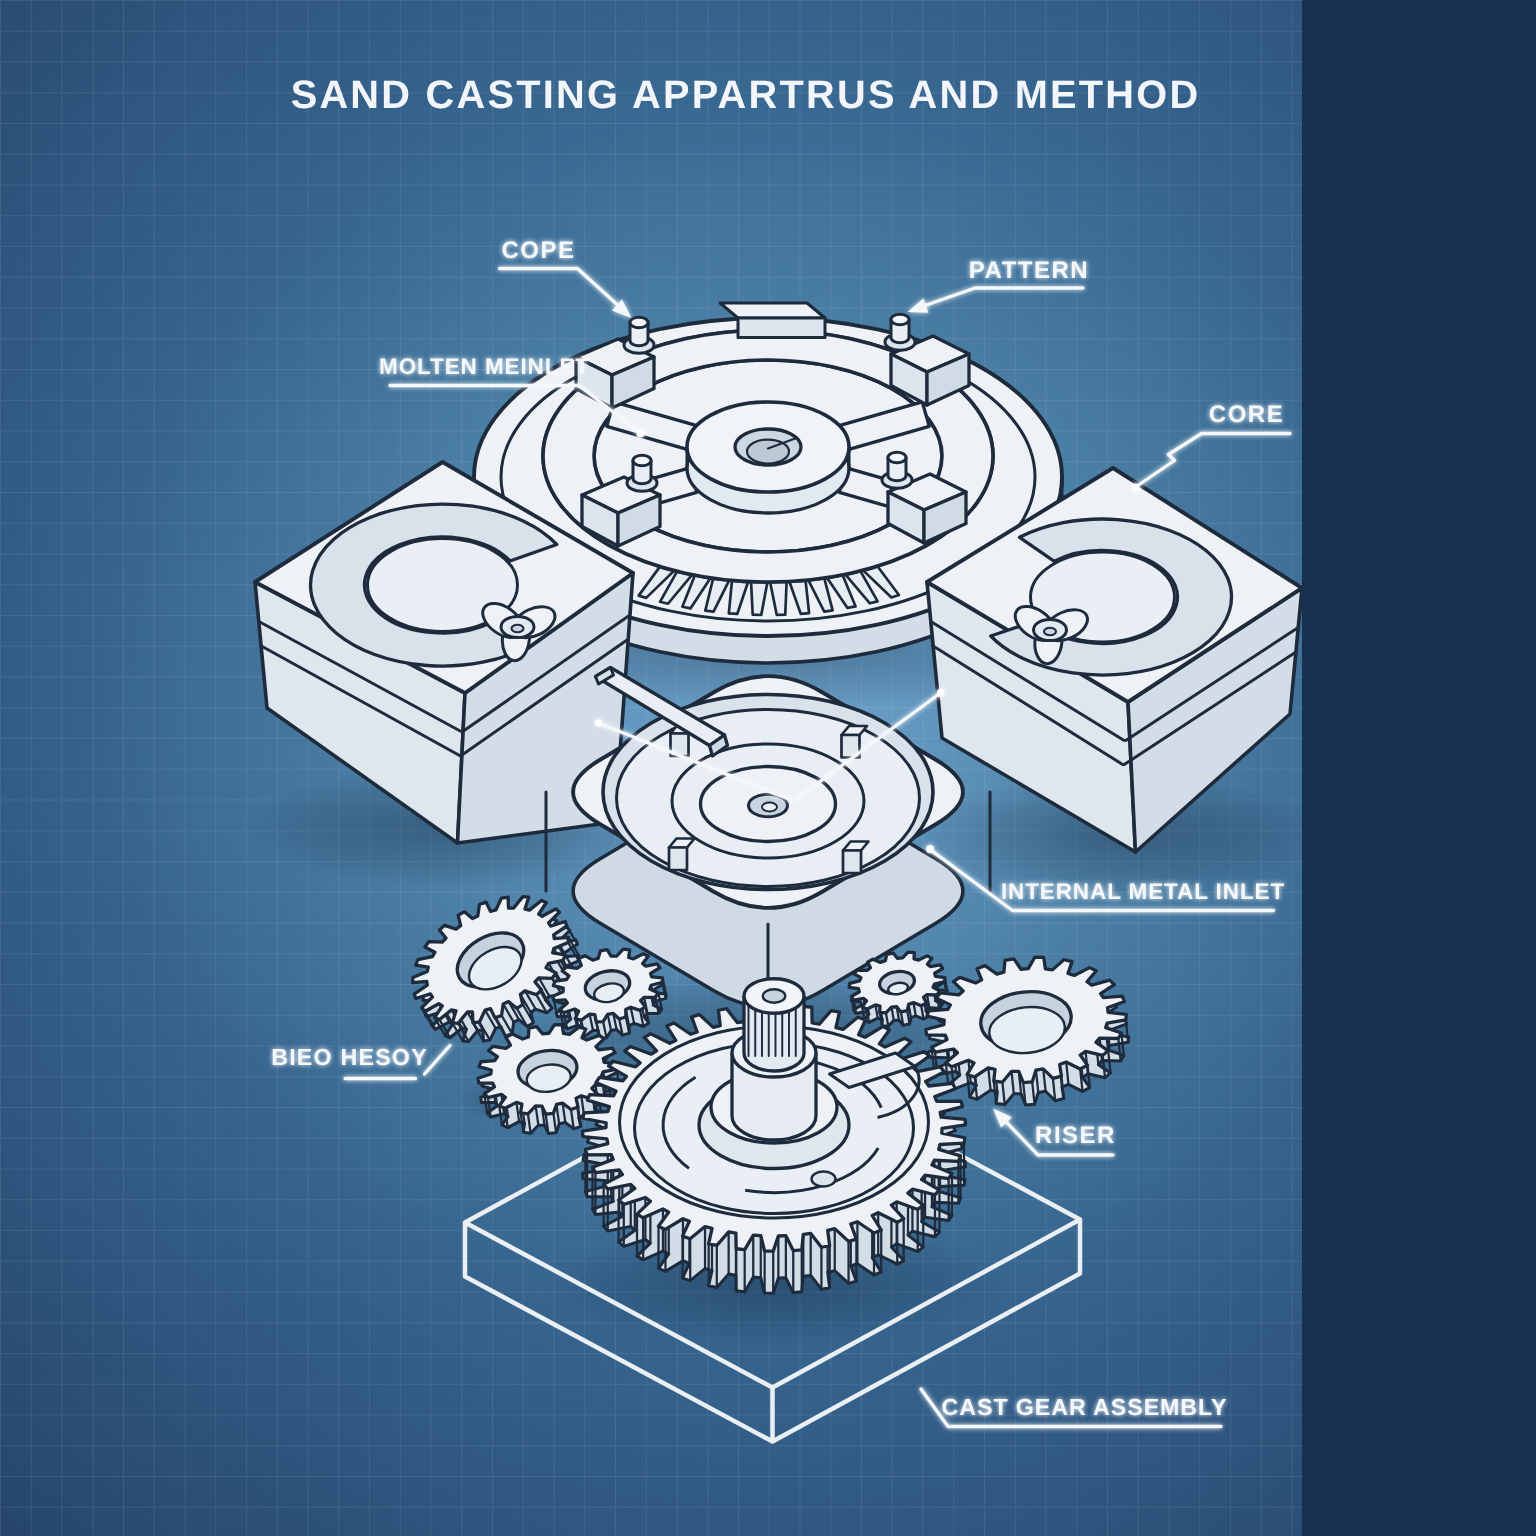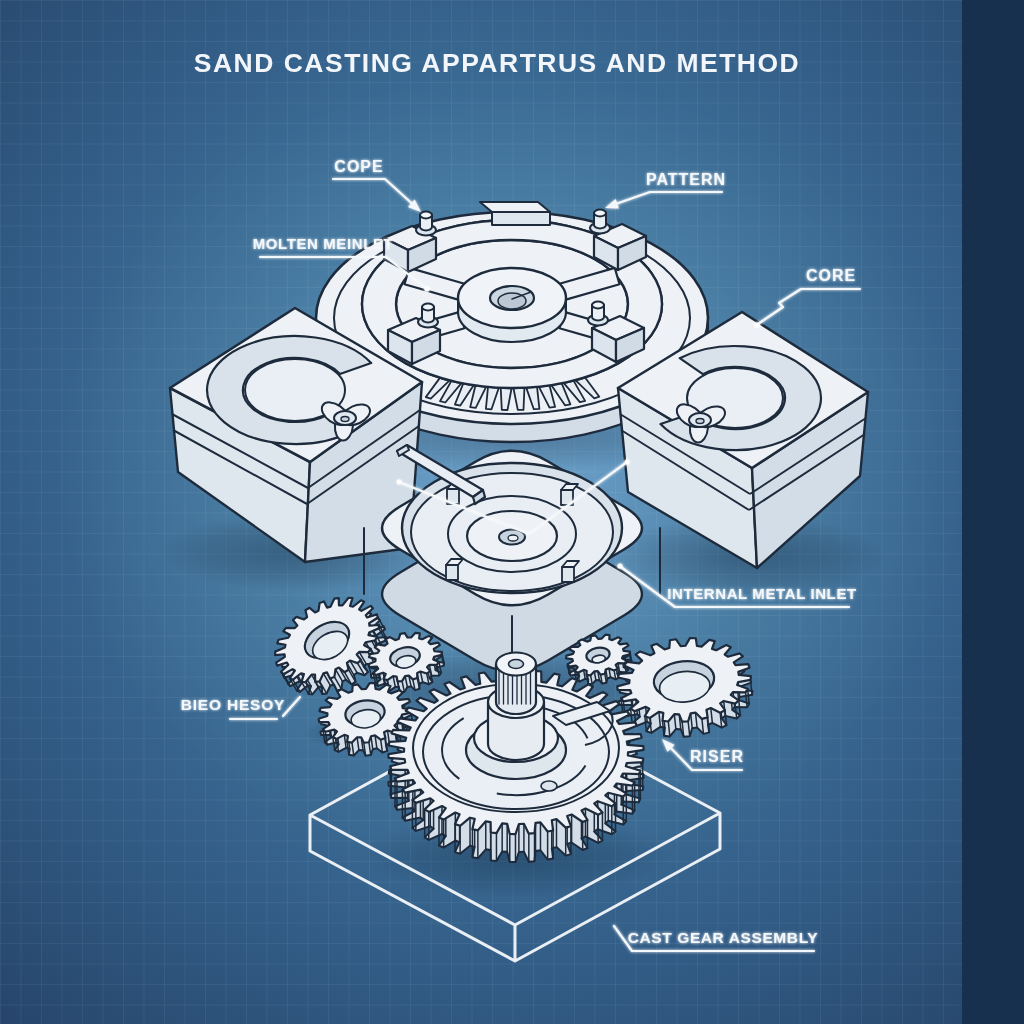--- a/index.html
+++ b/index.html
@@ -1,17 +1,17 @@
 <!DOCTYPE html>
 <html><head>
 <meta charset="utf-8">
 <style>
   html,body{margin:0;padding:0;background:#1b3least;}
   body{margin:0;background:#16304d;}
-  .stage{width:962px;height:1024px;overflow:hidden;position:relative;}
+  .stage{width:868px;height:1024px;overflow:hidden;position:relative;}
   svg{display:block;}
   text{font-family:"Liberation Sans","DejaVu Sans",sans-serif;}
   .ann-text{font-weight:bold;fill:#f5f8fb;}
 </style>
 </head>
 <body>
 
 <div class="stage">
 <svg id="bp" width="1024" height="1024" viewBox="0 0 1024 1024">
   <defs>

